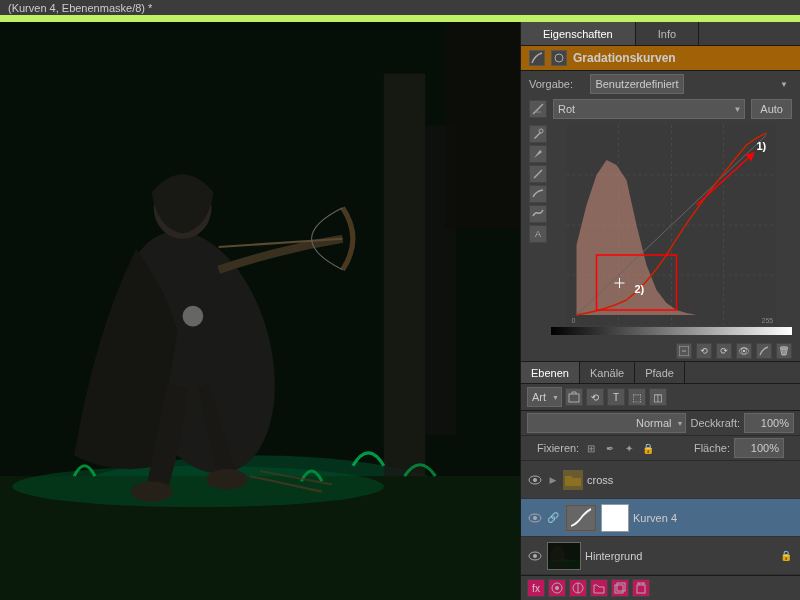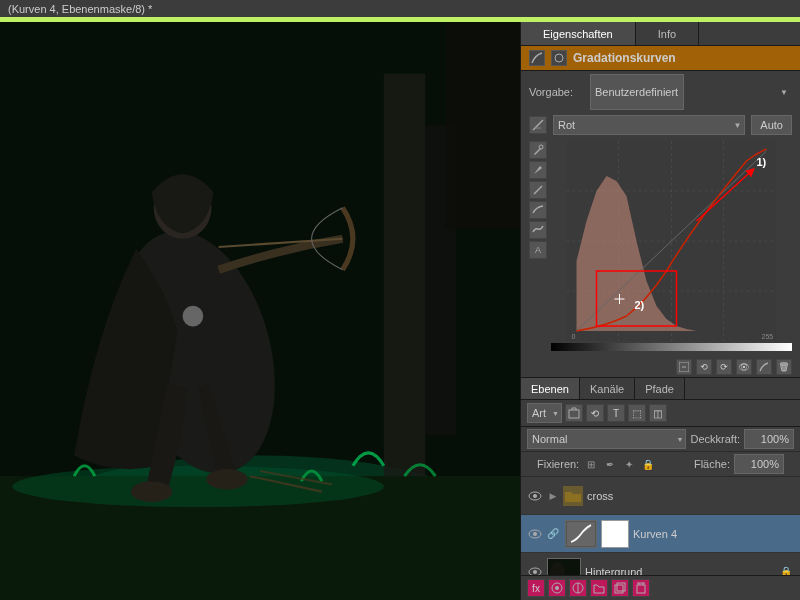--- a/index.html
+++ b/index.html
@@ -15,21 +15,21 @@
       flex-direction: column;
     }
 
     
     #title-bar {
       background: #3c3c3c;
       height: 22px;
       display: flex;
       align-items: center;
       padding: 0 8px;
-      border-bottom: 5px solid #bef264;
+      border-bottom: 7px solid #bef264;
       flex-shrink: 0;
     }
 
     
     #main-layout {
       display: flex;
       flex: 1;
       overflow: hidden;
     }
 
@@ -133,24 +133,25 @@
       flex-shrink: 0;
     }
 
     .panel-select {
       flex: 1;
       background: #555;
       border: 1px solid #666;
       color: #ccc;
       padding: 1px 4px;
       font-size: 11px;
-      height: 36px;
+      height: 20px;
       appearance: none;
       -webkit-appearance: none;
       cursor: pointer;
+      text-align: center;
     }
 
     .select-wrapper {
       flex: 1;
       position: relative;
     }
 
     .select-wrapper::after {
       content: '▼';
       position: absolute;
@@ -376,20 +377,21 @@
     .blend-select {
       width: 100%;
       background: #555;
       border: 1px solid #666;
       color: #ccc;
       padding: 1px 14px 1px 4px;
       font-size: 11px;
       height: 20px;
       appearance: none;
       cursor: pointer;
+      text-align: right;
     }
 
     .opacity-label {
       color: #bbb;
       font-size: 11px;
     }
 
     .opacity-input {
       width: 50px;
       background: #555;

